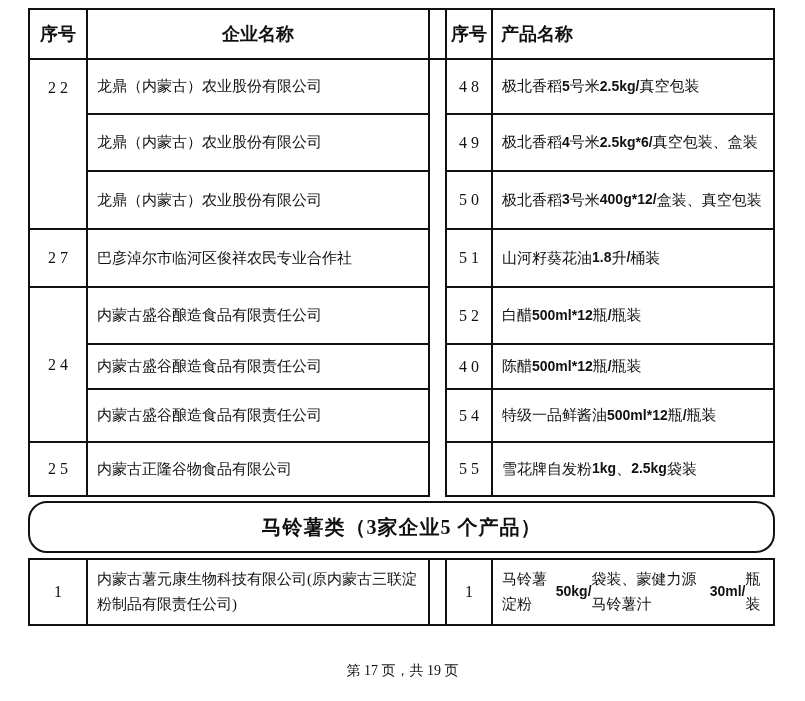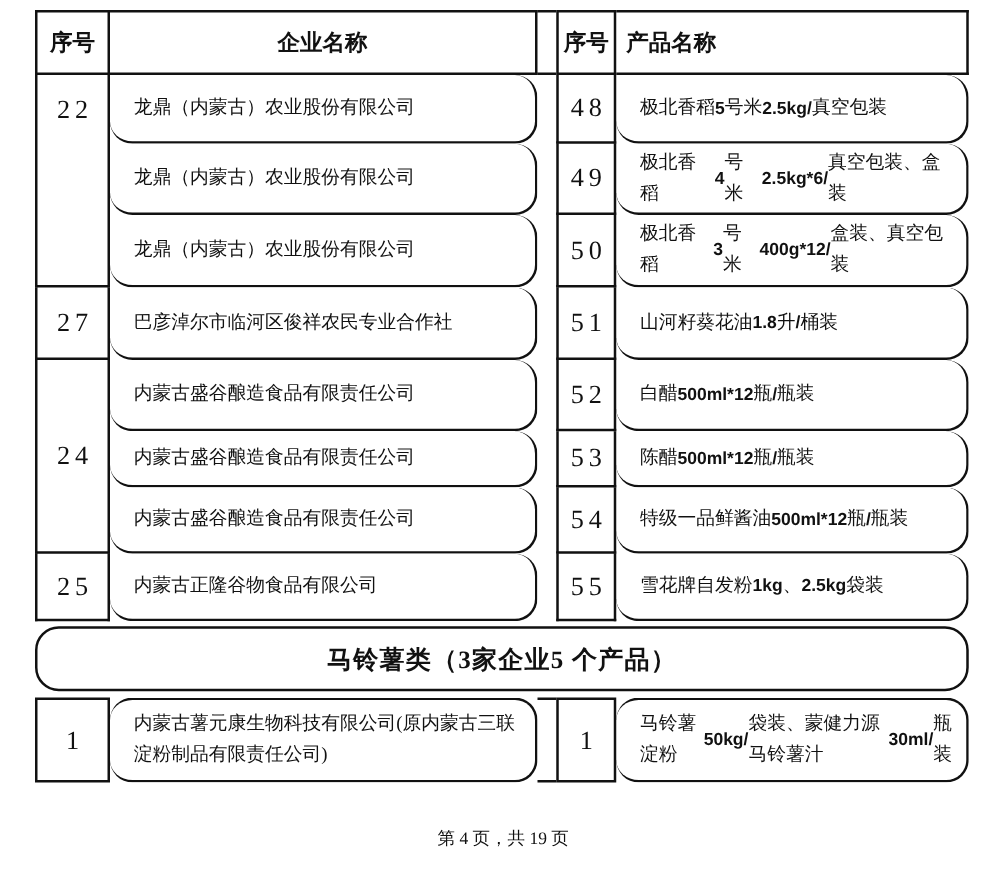--- a/index.html
+++ b/index.html
@@ -36,38 +36,37 @@
   
   .hdr{
     font-weight:bold;
     font-size:18px;
   }
   .h-center{justify-content:center;}
   .h-left{padding-left:8px;justify-content:flex-start;}
   
   .serial{
     justify-content:center;
-    font-size:21px;
+    font-size:16px;
     letter-spacing:4px;
     padding-left:4px;
   }
   .rowspan3{grid-row:span 3;}
   .v-top{align-items:flex-start;}
   .v-top .num-slot{
     height:55px;
     display:flex;
     align-items:center;
   }
   
   .company,.product{
     justify-content:flex-start;
     font-size:15px;
     line-height:1.65;
-    padding:2px 8px 2px 19px;
-    border-radius:18px;
+    padding:2px 8px 2px 9px;
   }
   .product{padding-right:6px;}
   
   .section{
     grid-column:1 / -1;
     justify-content:center;
     font-weight:bold;
     font-size:20px;
     letter-spacing:1px;
     border-radius:19px;
@@ -124,21 +123,21 @@
   <div class="cell product br bb">山河籽葵花油<span class="latin">1.8</span>升<span class="latin">/</span>桶装</div>
 
   <div class="cell serial rowspan3 bl br bb">24</div>
   <div class="cell company br bb">内蒙古盛谷酿造食品有限责任公司</div>
   <div class="cell"></div>
   <div class="cell serial bl br bb">52</div>
   <div class="cell product br bb">白醋<span class="latin">500ml*12</span>瓶<span class="latin">/</span>瓶装</div>
 
   <div class="cell company br bb">内蒙古盛谷酿造食品有限责任公司</div>
   <div class="cell"></div>
-  <div class="cell serial bl br bb">53</div>
+  <div class="cell serial bl br bb">40</div>
   <div class="cell product br bb">陈醋<span class="latin">500ml*12</span>瓶<span class="latin">/</span>瓶装</div>
 
   <div class="cell company br bb">内蒙古盛谷酿造食品有限责任公司</div>
   <div class="cell"></div>
   <div class="cell serial bl br bb">54</div>
   <div class="cell product br bb">特级一品鲜酱油<span class="latin">500ml*12</span>瓶<span class="latin">/</span>瓶装</div>
 
   <div class="cell serial bl br bb">25</div>
   <div class="cell company br bb">内蒙古正隆谷物食品有限公司</div>
   <div class="cell"></div>
@@ -152,13 +151,13 @@
   <div class="cell spacer"></div>
 
   <div class="cell serial bl bt br bb">1</div>
   <div class="cell company bt br bb">内蒙古薯元康生物科技有限公司(原内蒙古三联淀粉制品有限责任公司)</div>
   <div class="cell bt bb"></div>
   <div class="cell serial bl bt br bb">1</div>
   <div class="cell product bt br bb">马铃薯淀粉<span class="latin">50kg/</span>袋装、蒙健力源马铃薯汁<span class="latin">30ml/</span>瓶装</div>
 
 </div>
 
-<div class="footer">第 4 页，共 19 页</div>
+<div class="footer">第 17 页，共 19 页</div>
 
 </body></html>

